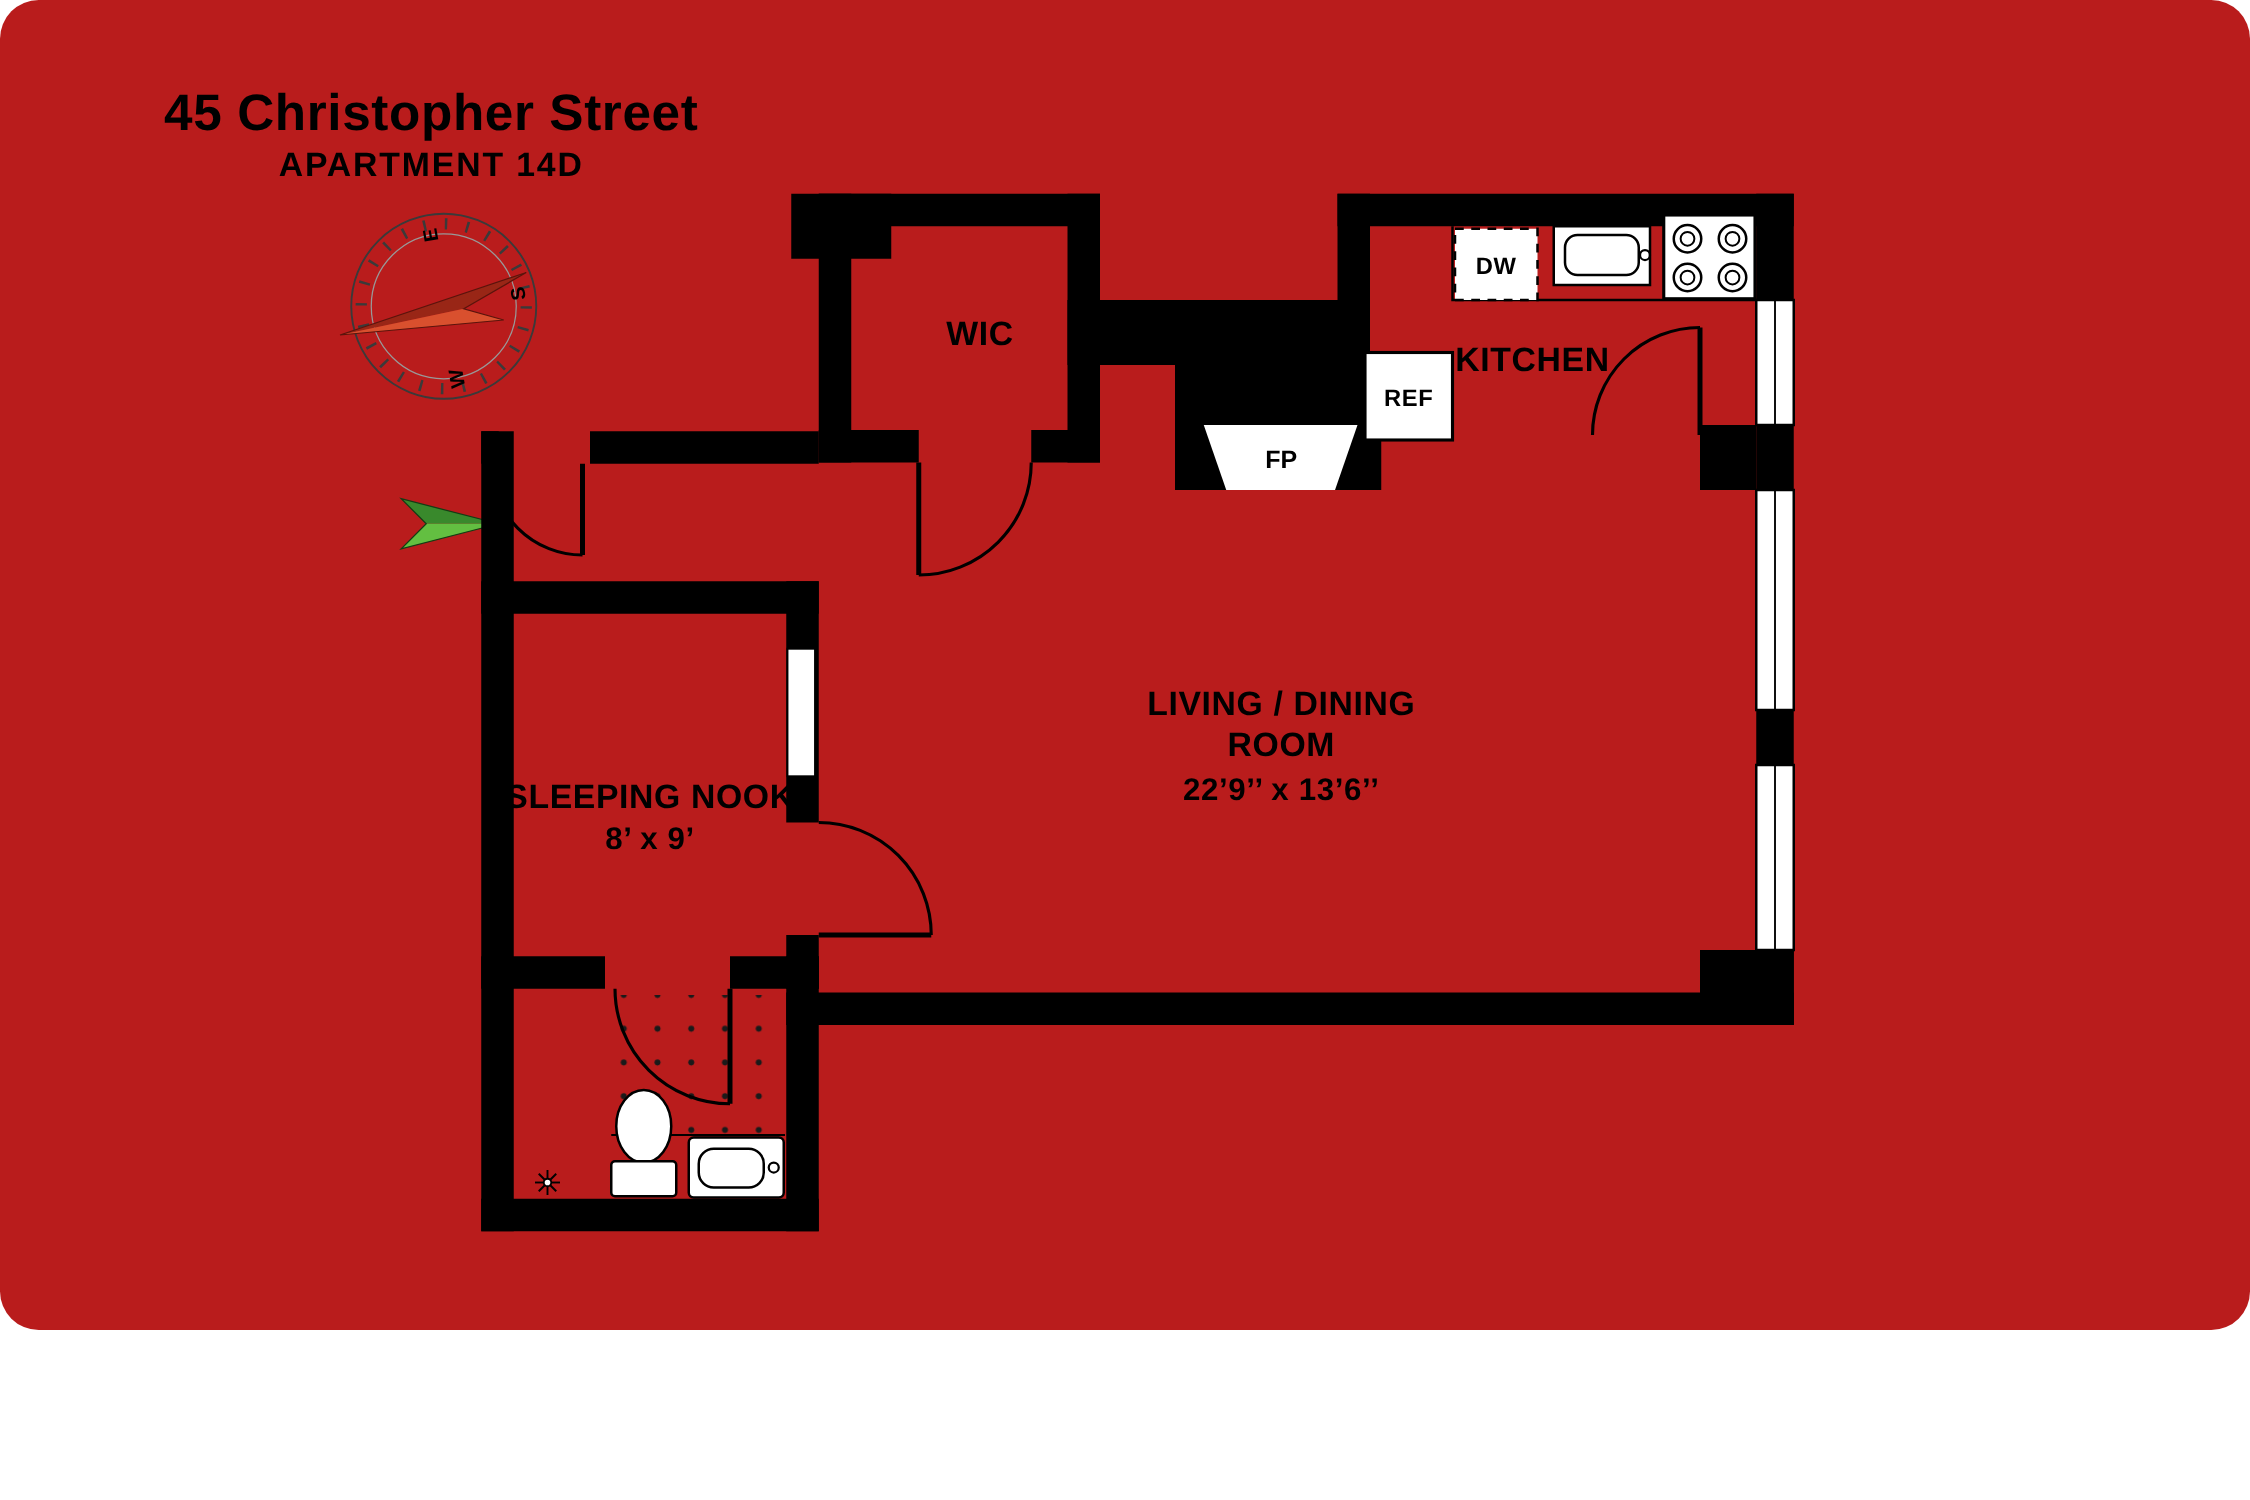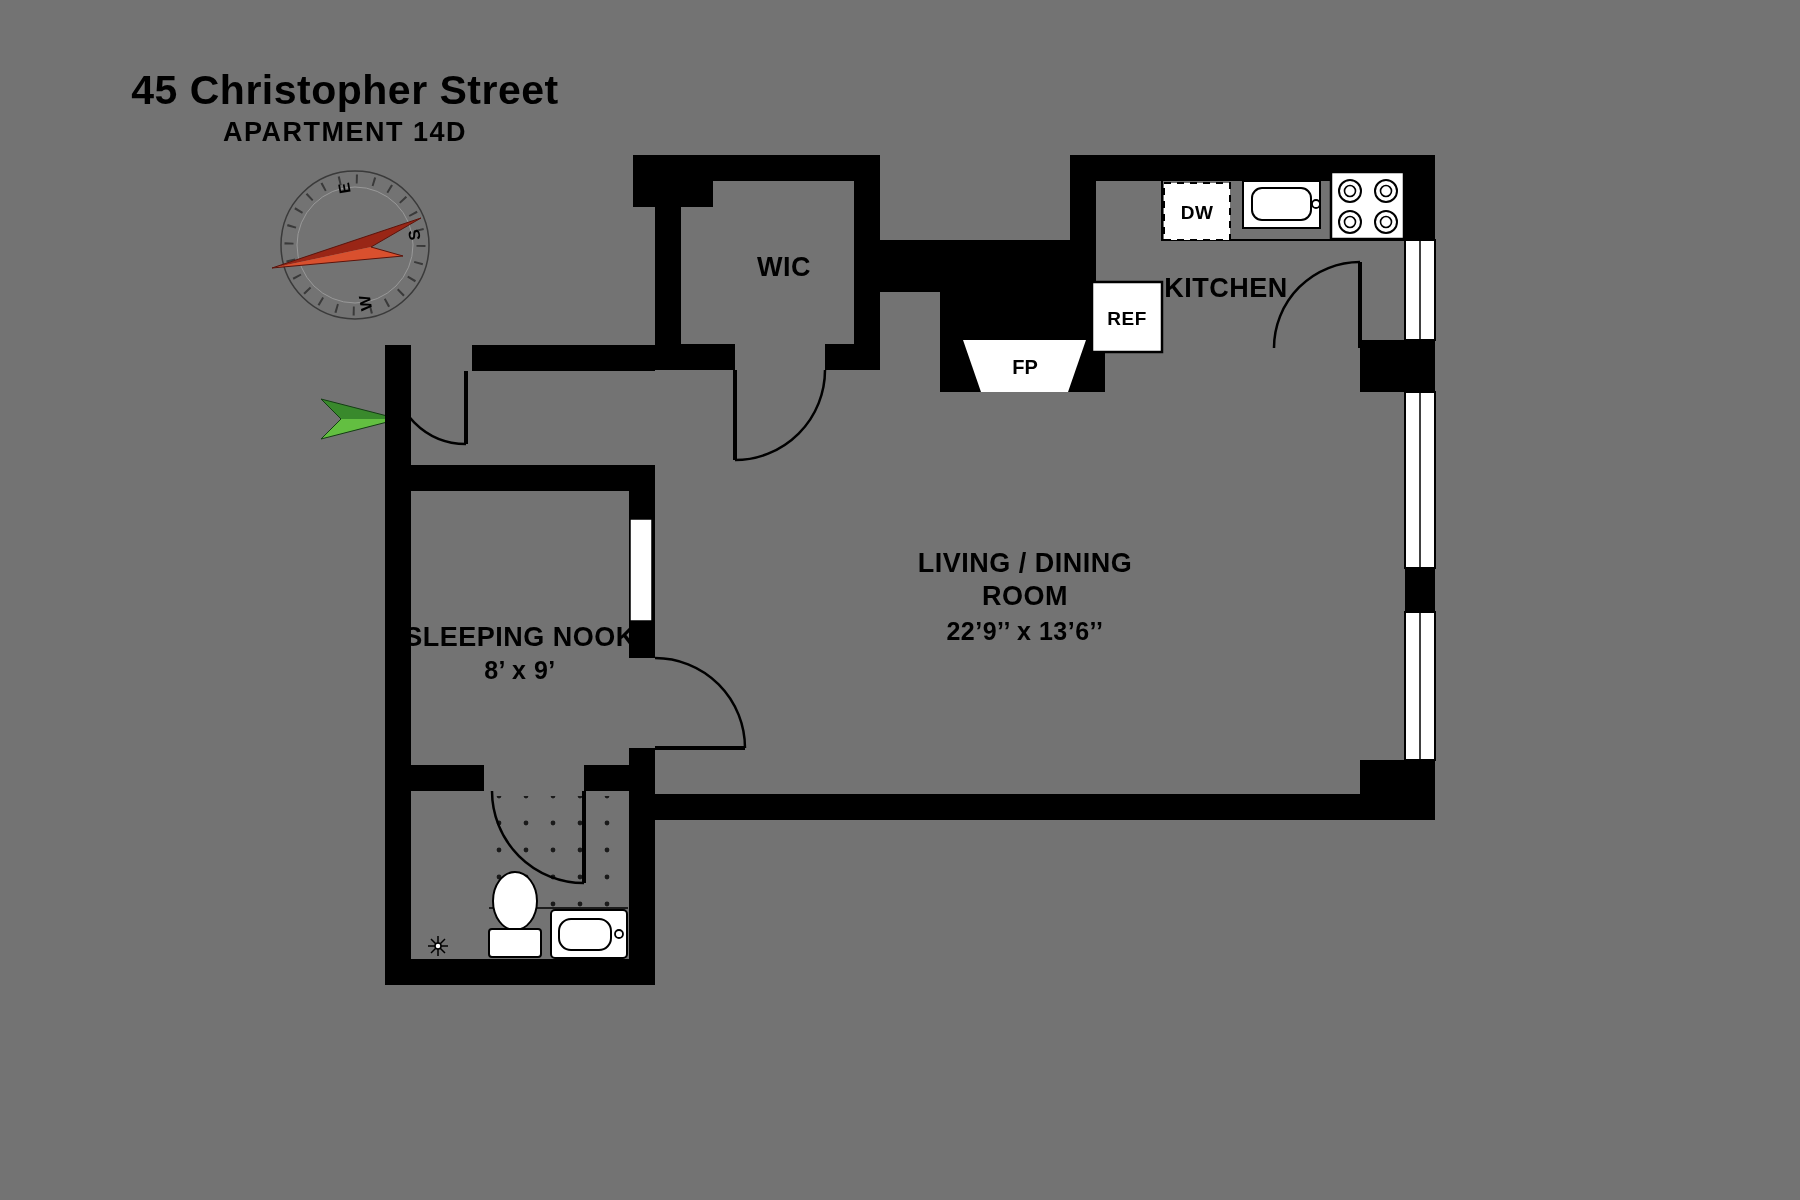--- a/index.html
+++ b/index.html
@@ -1,16 +1,16 @@
 <!DOCTYPE html>
 <html><head>
 <meta charset="utf-8">
 <style>
   html, body { margin: 0; padding: 0; background: #ffffff; }
-  .stage { position: relative; width: 1800px; height: 1200px; background: #737373; overflow: hidden; }
+  .stage { position: relative; width: 1800px; height: 1064px; background: #b91c1c; overflow: hidden; border-radius: 31px; }
   svg text { font-family: "Liberation Sans", sans-serif; font-weight: 700; fill: #000; }
   .title-text    { font-size: 41px; letter-spacing: 0.5px; }
   .subtitle-text { font-size: 27px; letter-spacing: 1.5px; }
   .room-text     { font-size: 27px; letter-spacing: 0.5px; }
   .dims-text     { font-size: 25px; letter-spacing: 0.5px; }
   .small-text    { font-size: 19px; letter-spacing: 0.5px; }
   .fp-text       { font-size: 20px; }
   .compass-letter{ font-size: 16px; }
 </style>
 </head>

